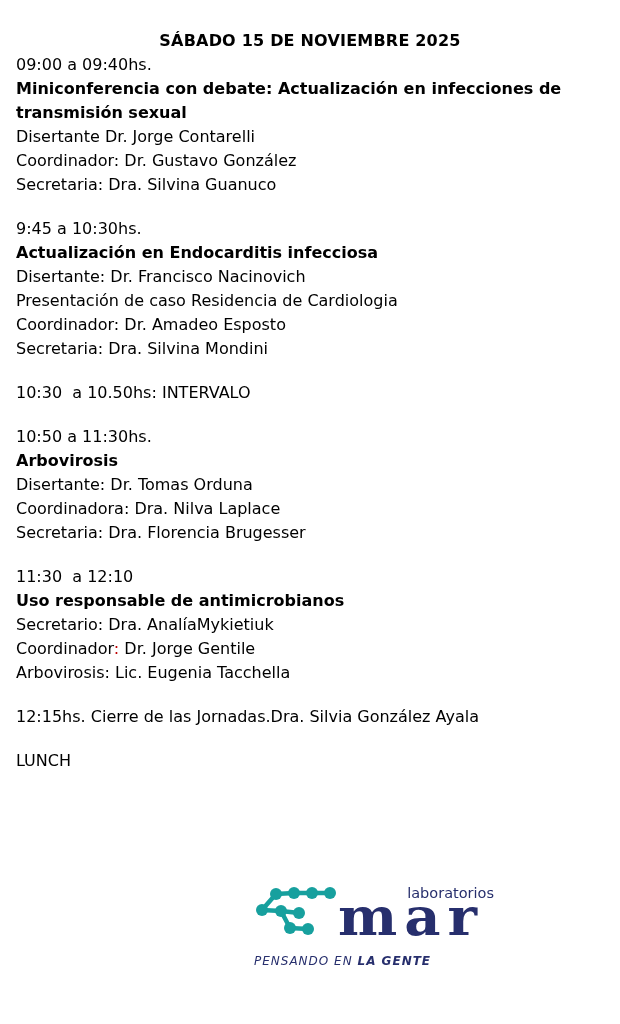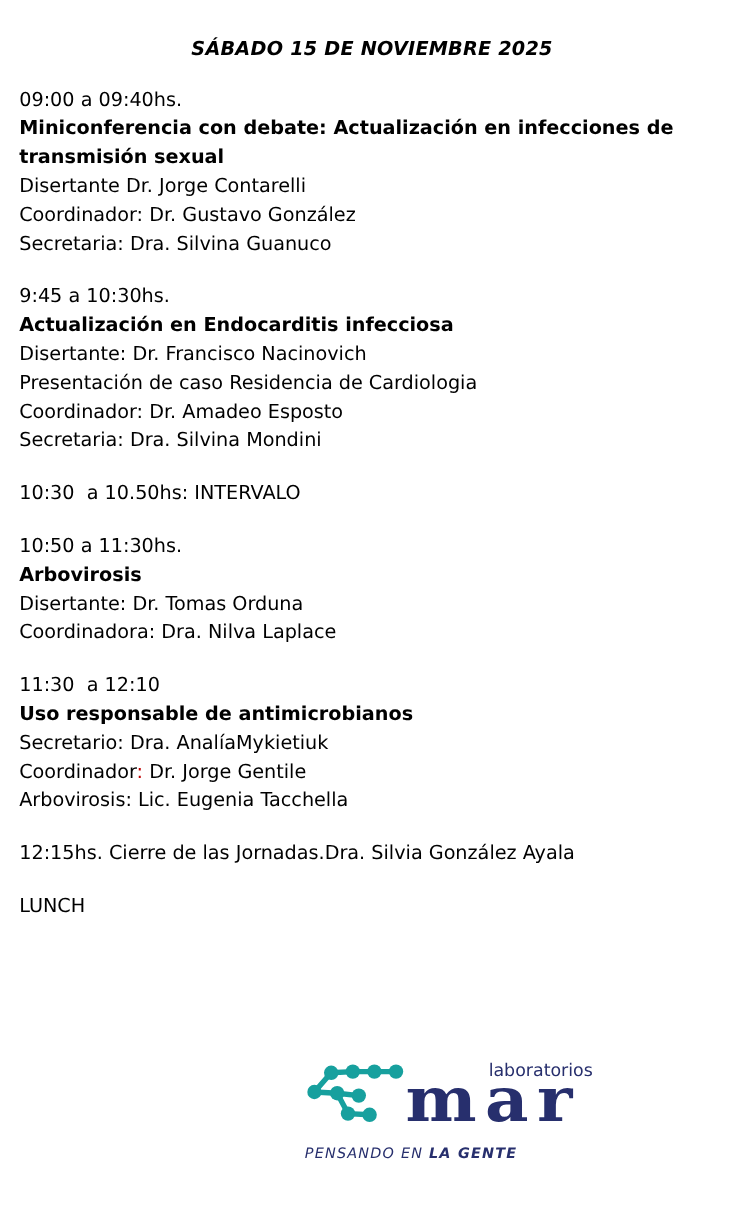--- a/index.html
+++ b/index.html
@@ -9,23 +9,22 @@
     font-family:"DejaVu Sans","Liberation Sans",sans-serif;
     color:var(--text,#000000);
   }
   .page {
     position:absolute; inset:0;
     padding:29px 16px 0 16px;
     font-size:16px; line-height:24px;
   }
   .doc-title {
     font-size:16px; font-weight:bold; text-align:center;
-    line-height:24px; margin-bottom:18px;
+    line-height:24px; 
     letter-spacing:0.2px;
-    font-style:italic;
   }
   .session, .standalone { margin-bottom:20px; }
   .line { white-space:pre-wrap; }
   .bold { font-weight:bold; }
   .accent { color:var(--accent-red,#c00000); }
 
   
   .logo {
     position:absolute; left:244px; top:880px; width:260px; height:105px;
     color:var(--logo-navy,#272f6d);
@@ -76,20 +75,21 @@
     <div class="line">Secretaria: Dra. Silvina Mondini</div>
   </section>
 
   <div class="standalone line">10:30  a 10.50hs: INTERVALO</div>
 
   <section class="session">
     <div class="line">10:50 a 11:30hs.</div>
     <div class="line bold">Arbovirosis</div>
     <div class="line">Disertante: Dr. Tomas Orduna</div>
     <div class="line">Coordinadora: Dra. Nilva Laplace</div>
+    <div class="line">Secretaria: Dra. Florencia Brugesser</div>
   </section>
 
   <section class="session">
     <div class="line">11:30  a 12:10</div>
     <div class="line bold">Uso responsable de antimicrobianos</div>
     <div class="line">Secretario: Dra. AnalíaMykietiuk</div>
     <div class="line"><span>Coordinador</span><span class="accent">:</span><span> Dr. Jorge Gentile</span></div>
     <div class="line">Arbovirosis: Lic. Eugenia Tacchella</div>
   </section>
 

